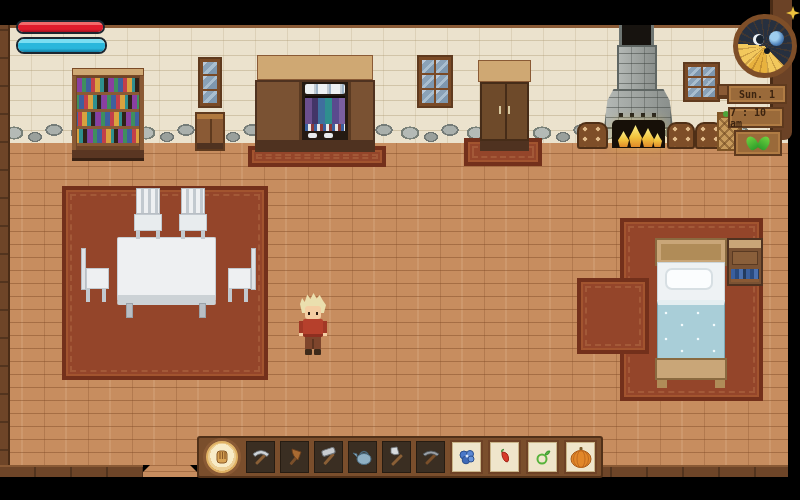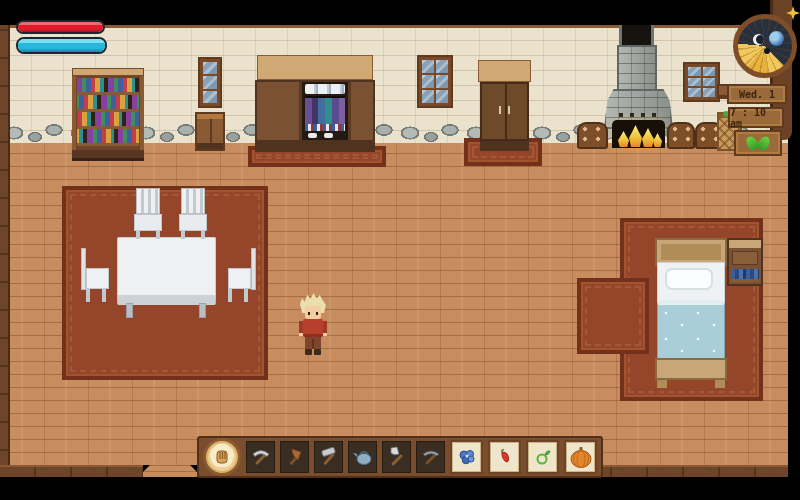--- a/index.html
+++ b/index.html
@@ -391,21 +391,21 @@
 
   <div id="clock">
     <div id="branch"></div>
     <div id="dial">
       <div id="moon-big"></div>
       <div id="moon-small"></div>
       <div id="dial-dot"></div>
     </div>
     <div id="star"></div>
     <div id="sign-day" class="sign">
-        <span>Wed. 1</span>
+        <span>Sun. 1</span>
       </div>
     <div id="sign-time" class="sign">
         <span>7 : 10 am</span>
       </div>
     <div id="sign-season" class="sign">
         <div id="sprout"></div>
       </div>
   </div>
 
   <div id="hotbar">

